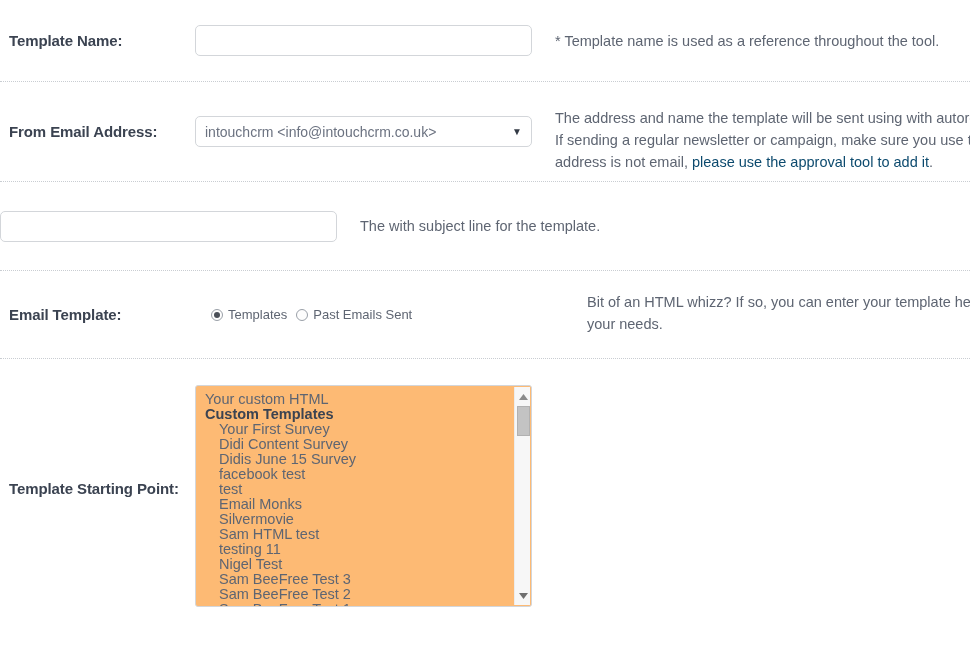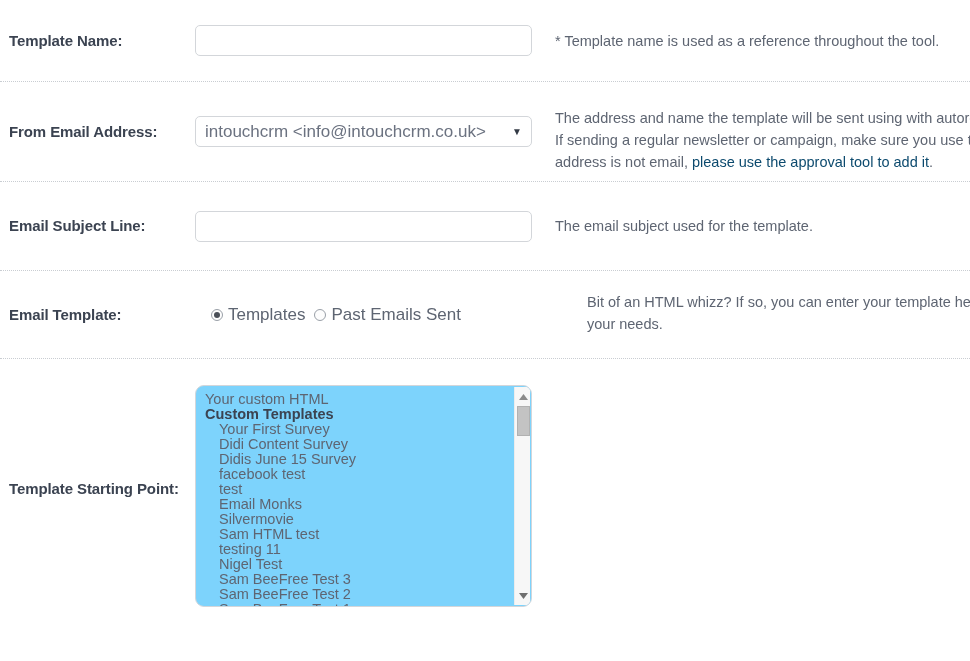--- a/index.html
+++ b/index.html
@@ -84,21 +84,21 @@
     height: 31px;
     box-sizing: border-box;
     border: 1px solid #d3d6da;
     border-radius: 5px;
     background: #ffffff;
     display: flex;
     align-items: center;
     padding: 0 9px;
   }
   .select-value {
-    font-size: 17px;
+    font-size: 14px;
     color: #6b7280;
     flex: 1 1 auto;
     overflow: hidden;
     white-space: nowrap;
     text-overflow: ellipsis;
   }
   .select-caret {
     font-size: 10px;
     color: #333a45;
     margin-left: 6px;
@@ -113,21 +113,21 @@
   }
   .help-link {
     color: #0c4a6e;
     text-decoration: none;
     cursor: pointer;
   }
 
   .radio-group {
     display: flex;
     align-items: flex-start;
-    font-size: 17px;
+    font-size: 13px;
     color: #5e6572;
   }
   .radio-item {
     display: flex;
     align-items: center;
     cursor: pointer;
   }
   .radio-item + .radio-item { margin-left: 9px; }
   .radio-dot {
     width: 12px;
@@ -150,22 +150,22 @@
   }
   .radio-label { line-height: 16px; }
 
   
   .listbox {
     position: relative;
     width: 337px;
     height: 222px;
     box-sizing: border-box;
     border: 1px solid #d3d6da;
-    border-radius: 9px;
-    background: #7dd3fc;
+    border-radius: 3px;
+    background: #fdba74;
     overflow: hidden;
   }
   .listbox-inner {
     position: absolute;
     left: 0; top: 0;
     right: 17px;
     top: 6px;
     padding-left: 9px;
   }
   .list-item {
@@ -248,28 +248,25 @@
       </div>
     </div>
     <div class="help-cell" style="height:99px;padding-top:25px;">
       <div class="help-text">The address and name the template will be sent using with autorespon</div>
       <div class="help-text">If sending a regular newsletter or campaign, make sure you use the sam</div>
       <div class="help-text"><span>address is not email, </span><a class="help-link">please use the approval tool to add it</a><span>.</span></div>
     </div>
   </div>
 
   <div class="row" style="height:89px;">
-    <div class="label-cell" style="height:88px;">
-      <span class="field-label">Email Subject Line:</span>
-    </div>
     <div class="field-cell" style="height:88px;">
       <input class="text-input" type="text" placeholder="" style="">
     </div>
     <div class="help-cell" style="height:88px;display:flex;align-items:center;">
-      <span class="help-text">The email subject used for the template.</span>
+      <span class="help-text">The with subject line for the template.</span>
     </div>
   </div>
 
   <div class="row" style="height:88px;gap:16px;">
     <div class="label-cell" style="height:87px;">
       <span class="field-label">Email Template:</span>
     </div>
     <div class="field-cell" style="height:87px;">
       <div class="radio-group">
         <label class="radio-item">

